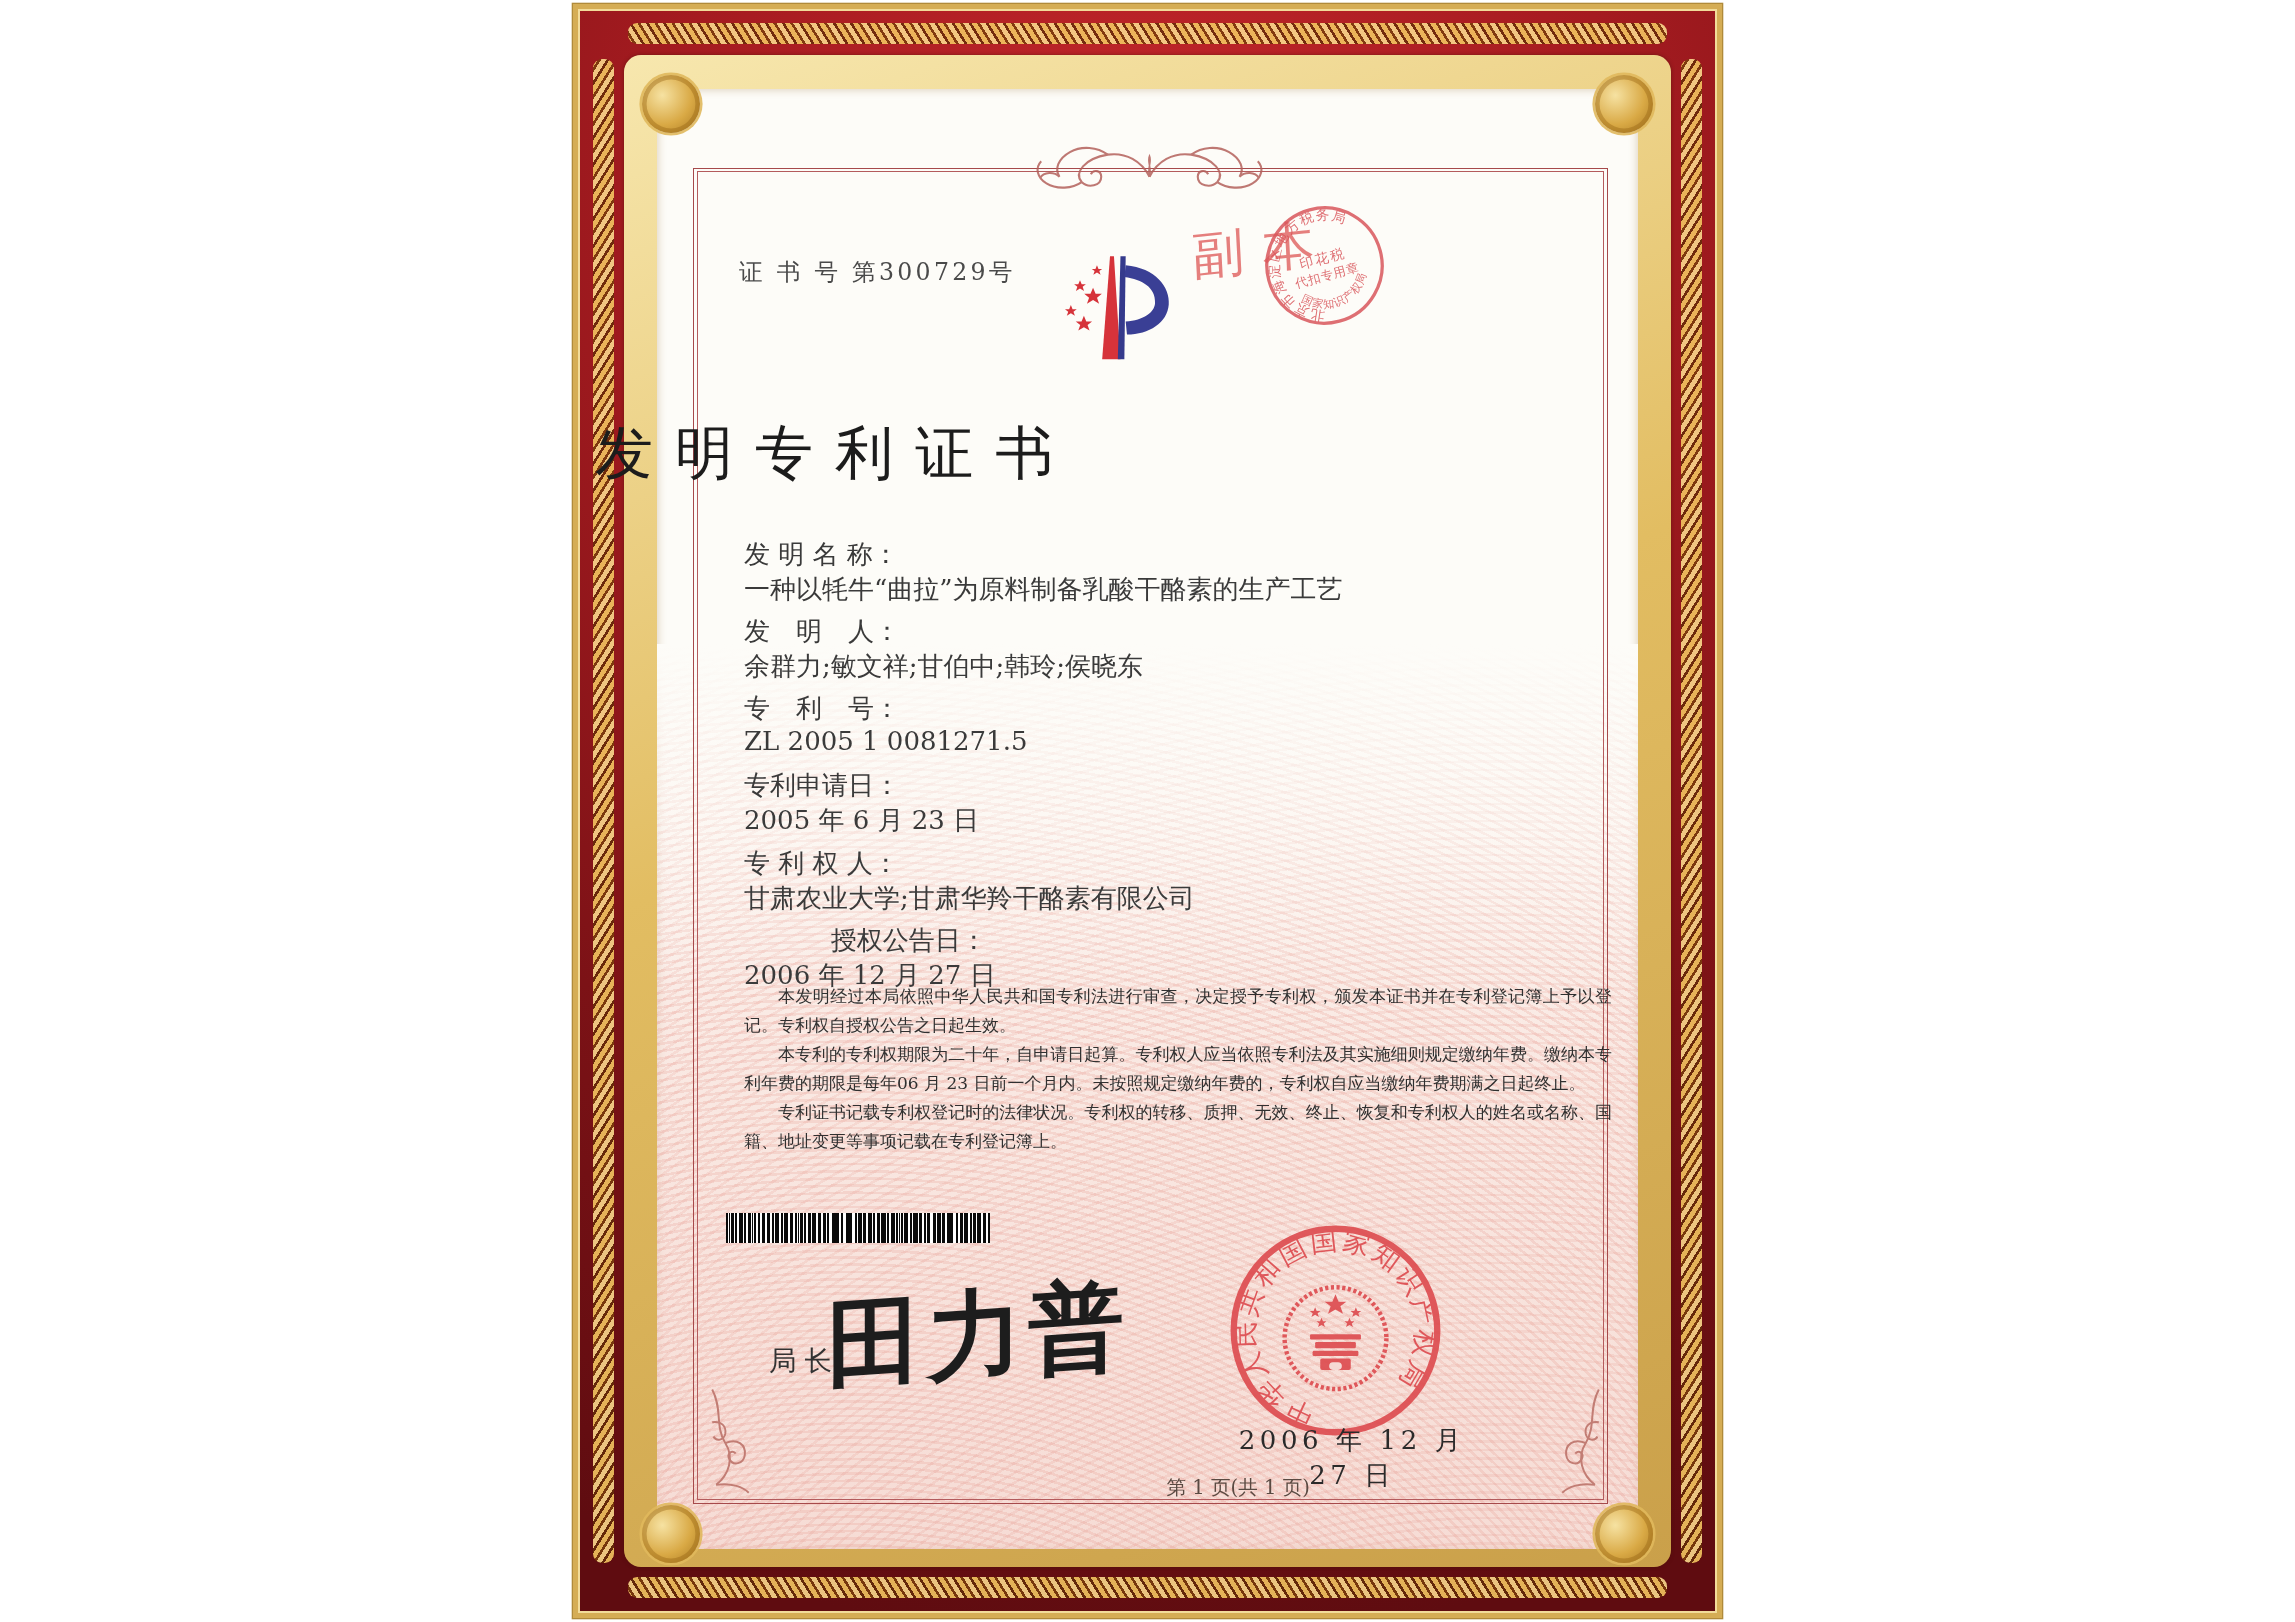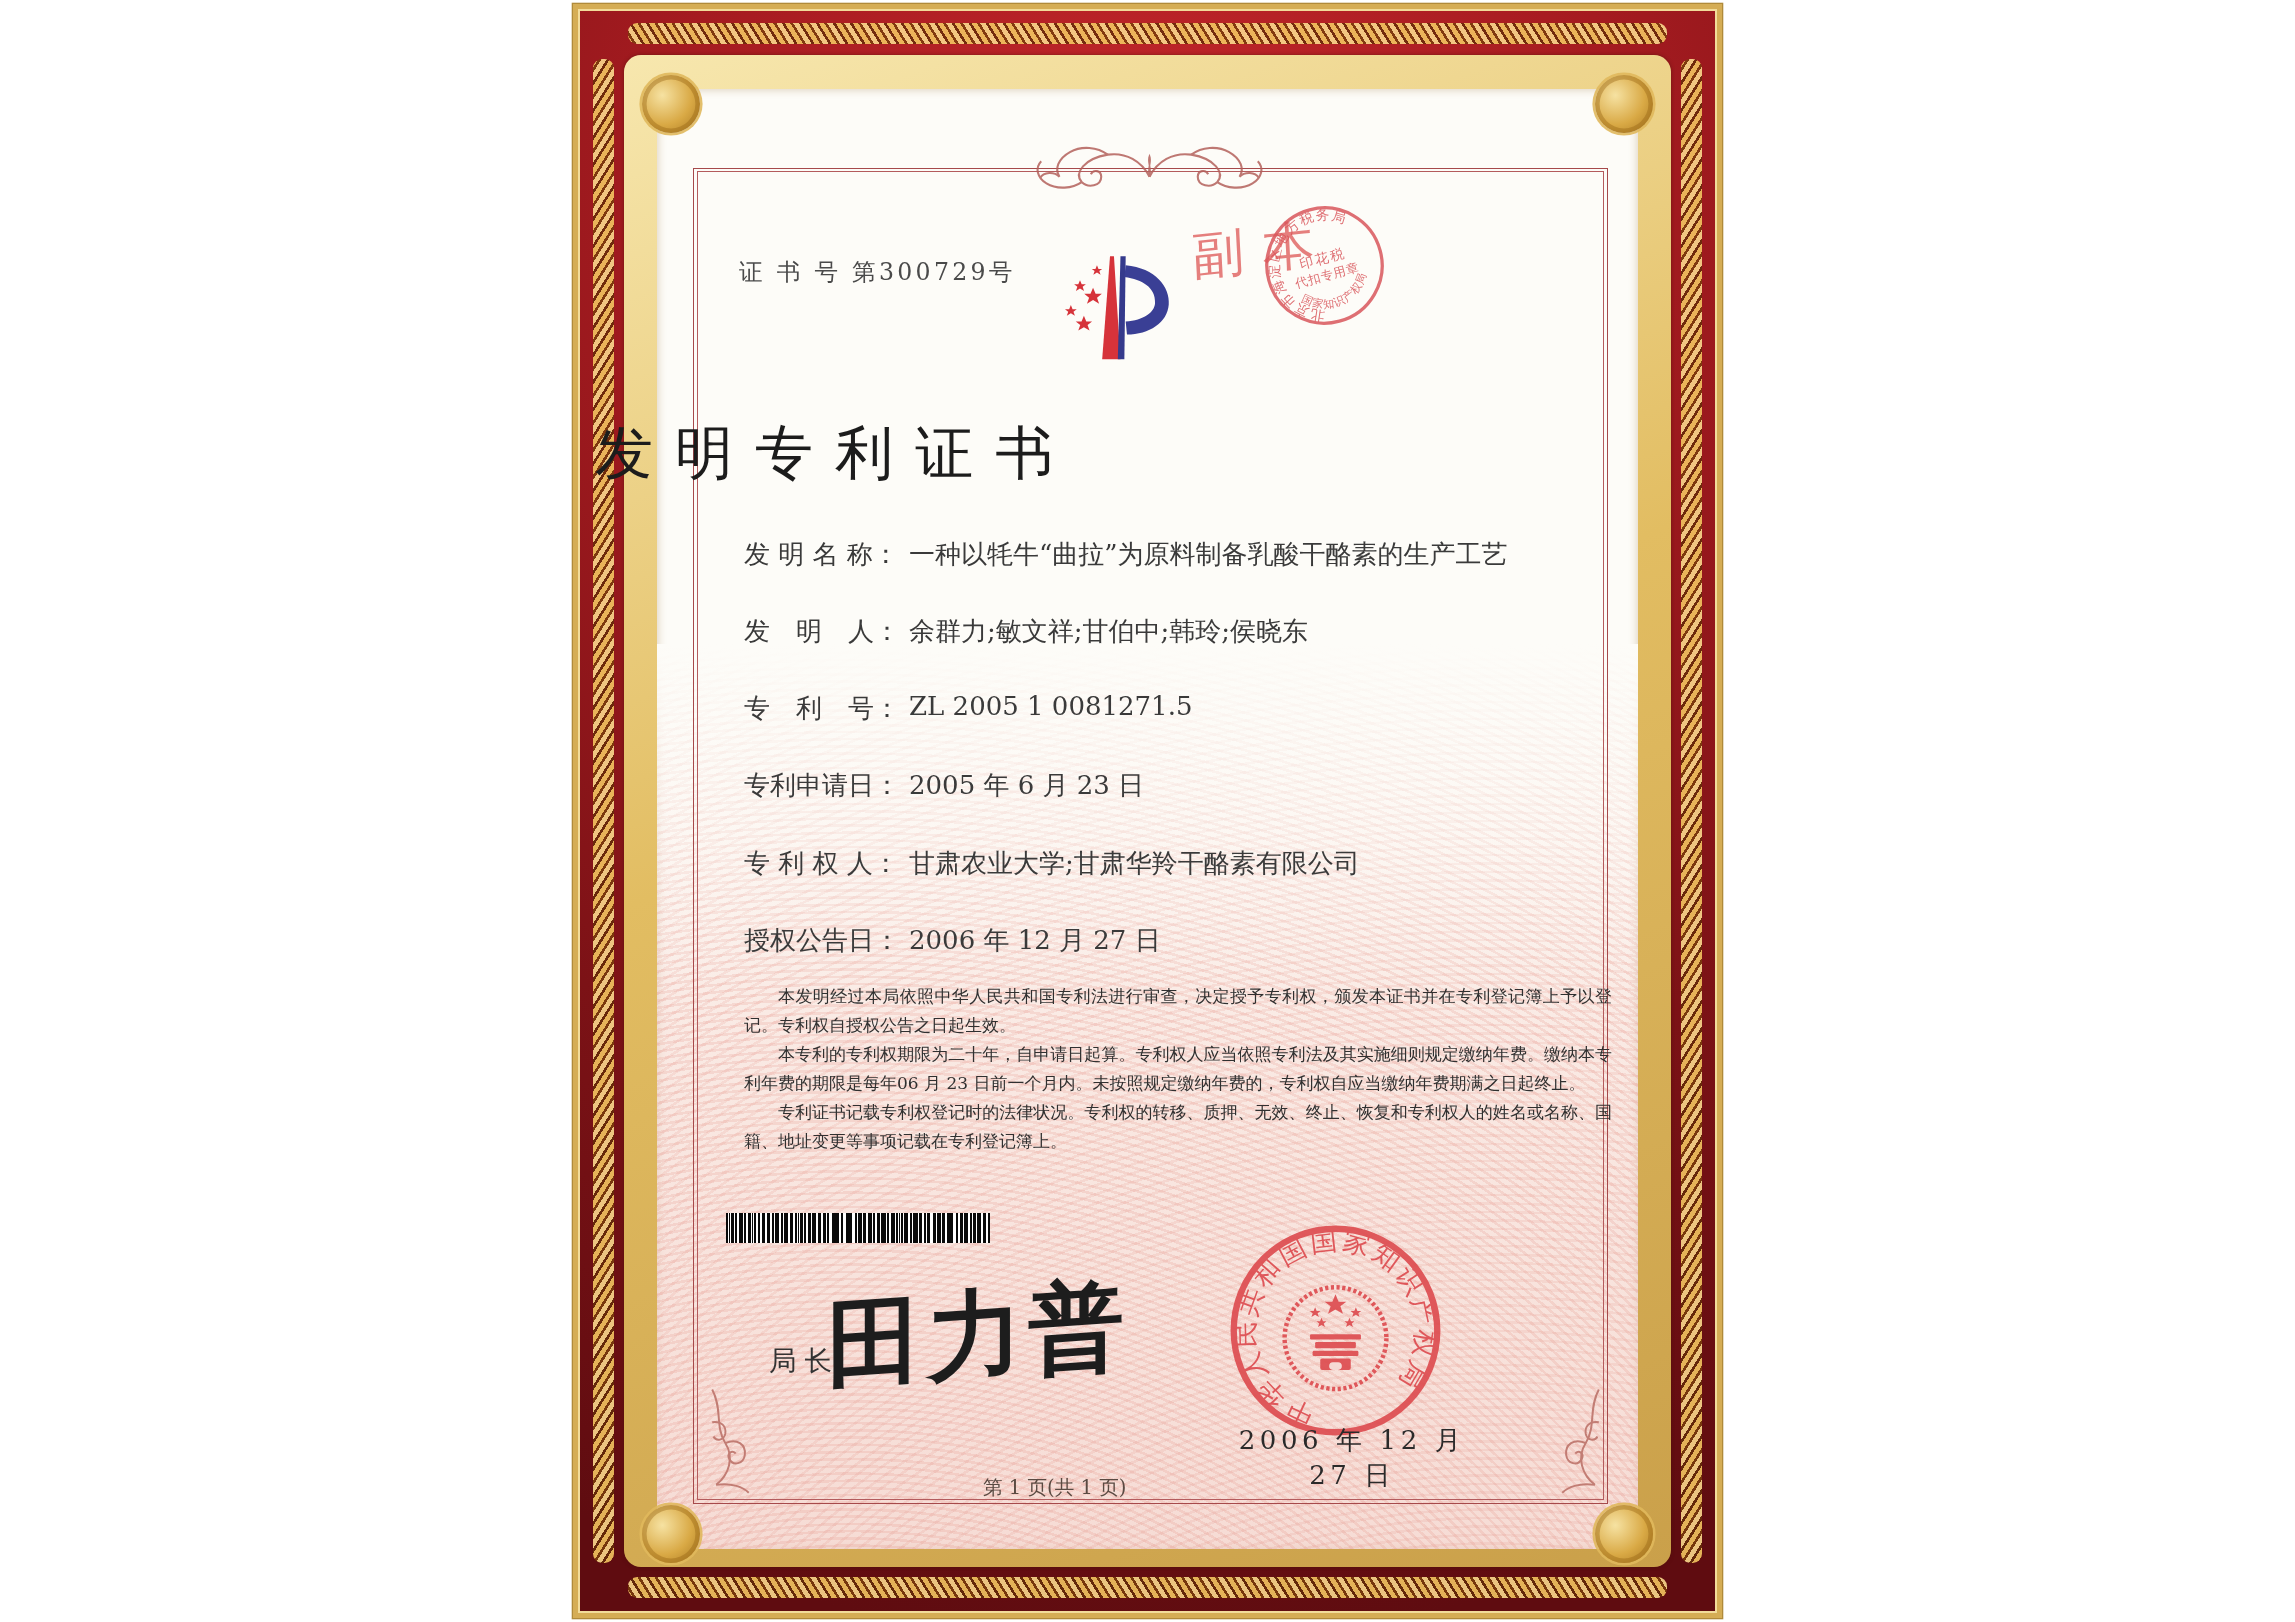--- a/index.html
+++ b/index.html
@@ -46,39 +46,39 @@
     box-shadow:inset 0 0 0 4.6px rgba(150,100,20,.4), 0 0 0 2.6px rgba(224,184,92,.9);}
   .innerline{position:absolute;left:120px;top:164px;width:913px;height:1334px;
     border:1.3px solid #a6494b;}
   .innerline::after{content:'';position:absolute;inset:2.6px;border:0.7px solid #b45b5d;}
   
   .content{position:absolute;inset:0;color:#3c3c3c;}
   .abs{position:absolute;}
   .certno{left:166px;top:252px;font-size:23.6px;letter-spacing:3.3px;color:#4a4a4a;}
   .title{left:0;right:0;top:411px;text-align:left;font-size:58px;color:#1c1c1c;
     letter-spacing:.38em;text-indent:.38em;font-weight:500;}
-  .row{left:171px;display:flex;align-items:flex-start;font-size:26px;color:#3a3a3a;white-space:nowrap;}
+  .row{left:171px;display:flex;align-items:flex-start;font-size:26px;color:#3a3a3a;white-space:nowrap;flex-direction:column;}
   .row .lbl{display:inline-block;min-width:165px;}
   .row .val{margin-left:0;}
   .bodytext{left:171px;top:978px;width:868px;font-size:17px;line-height:29px;
     text-align:justify;color:#303030;}
   .bodytext p{margin:0;text-indent:2em;}
   .barcode{left:153px;top:1209px;width:264px;height:30px;background:#fff;
     background-image:
       repeating-linear-gradient(90deg,#0a0a0a 0 2px,rgba(0,0,0,0) 2px 4.6px),
       repeating-linear-gradient(90deg,#0a0a0a 0 1.3px,rgba(0,0,0,0) 1.3px 7.2px),
       repeating-linear-gradient(90deg,#0a0a0a 0 0.7px,rgba(0,0,0,0) 0.7px 3.3px);}
   .director{left:196px;top:1339px;font-size:27.5px;letter-spacing:7.9px;color:#333;}
   .signature{left:253px;top:1268px;font-size:96px;color:#1d1d1d;
     transform:rotate(-4deg) skewX(-4deg);font-weight:600;letter-spacing:5.2px;
     font-family:"DejaVu Serif","Liberation Serif",serif;}
   .sealbox{left:648px;top:1212px;width:229px;height:229px;opacity:.9;}
   .sealdate{left:648px;top:1419px;width:262px;text-align:center;font-size:26px;
     letter-spacing:4.6px;color:#2a2a2a;}
-  .footer{left:410px;top:1470px;width:327px;text-align:left;font-size:19.6px;color:#5a4a42;}
+  .footer{left:410px;top:1470px;width:327px;text-align:right;font-size:19.6px;color:#5a4a42;}
   .fuben{left:619px;top:211px;font-size:52px;color:#e16a68;opacity:.85;
     letter-spacing:18.3px;transform:rotate(-6deg) skewX(-3deg);font-weight:500;}
   .taxstampbox{left:686px;top:196px;width:131px;height:131px;opacity:.85;}
   .logobox{left:490px;top:243px;width:111px;height:124px;}
   .ornamentbox{left:413px;top:135px;width:327px;height:60px;}
   .flourish{width:85px;height:111px;}
   .flourish-left{left:130px;top:1379px;}
   .flourish-right{left:950px;top:1379px;transform:scaleX(-1);}
 </style>
 </head>

